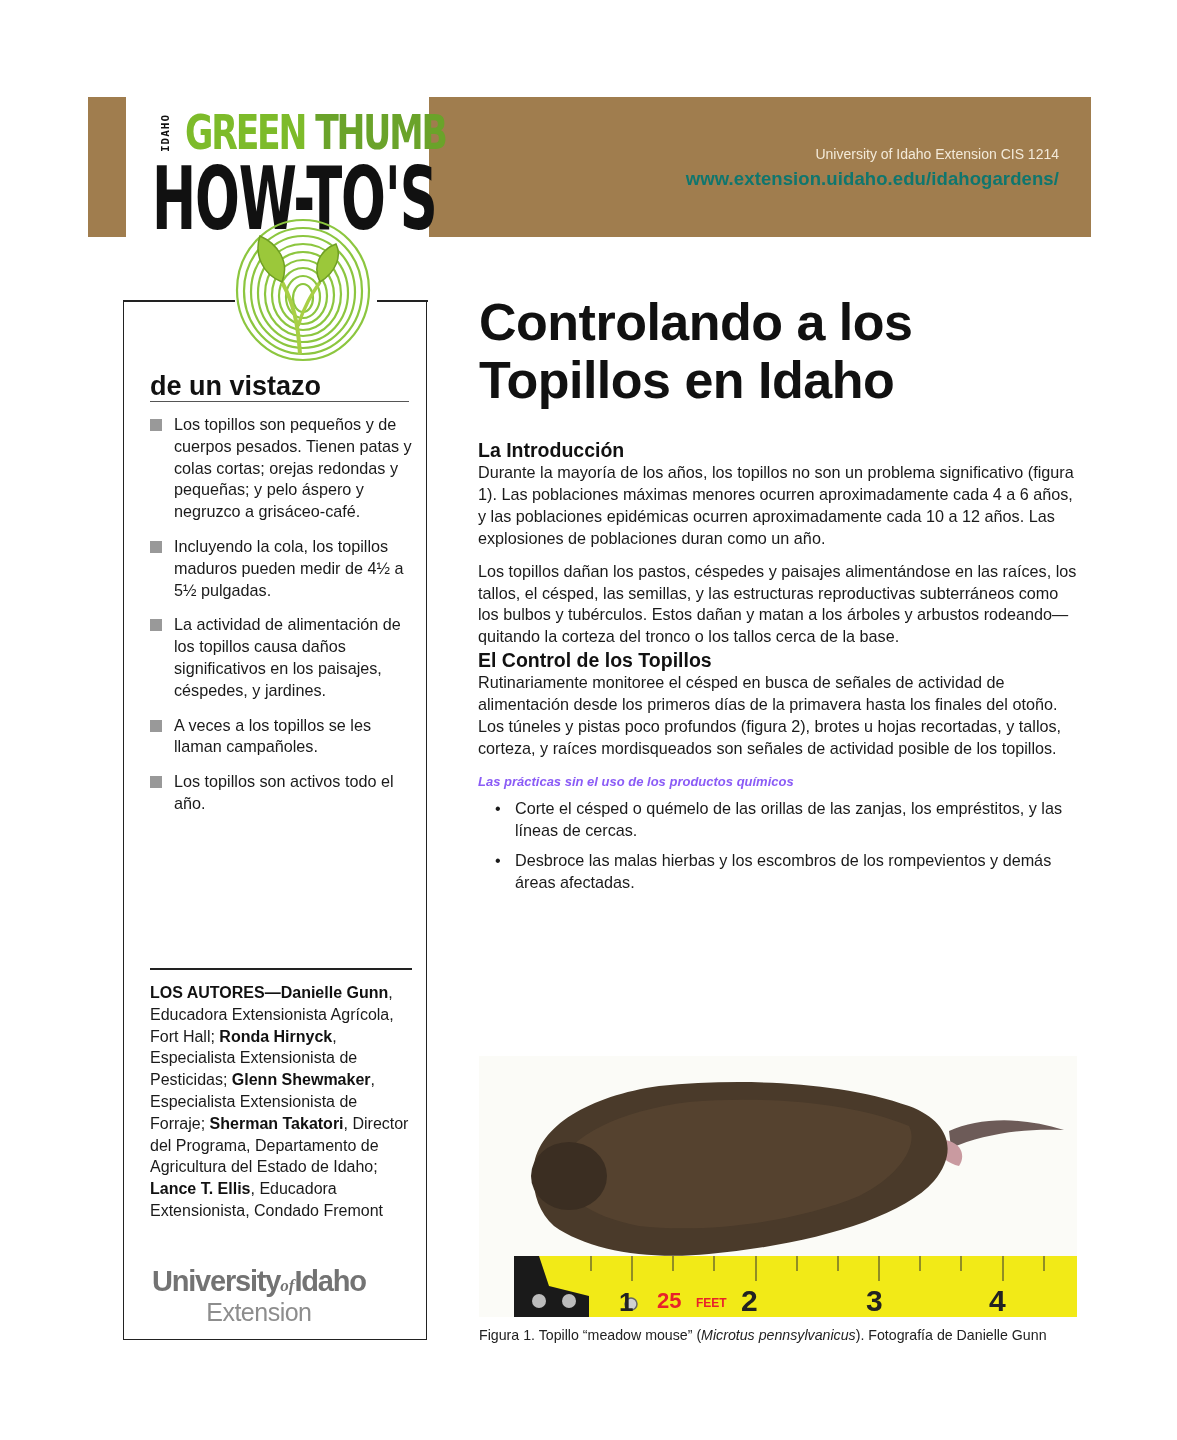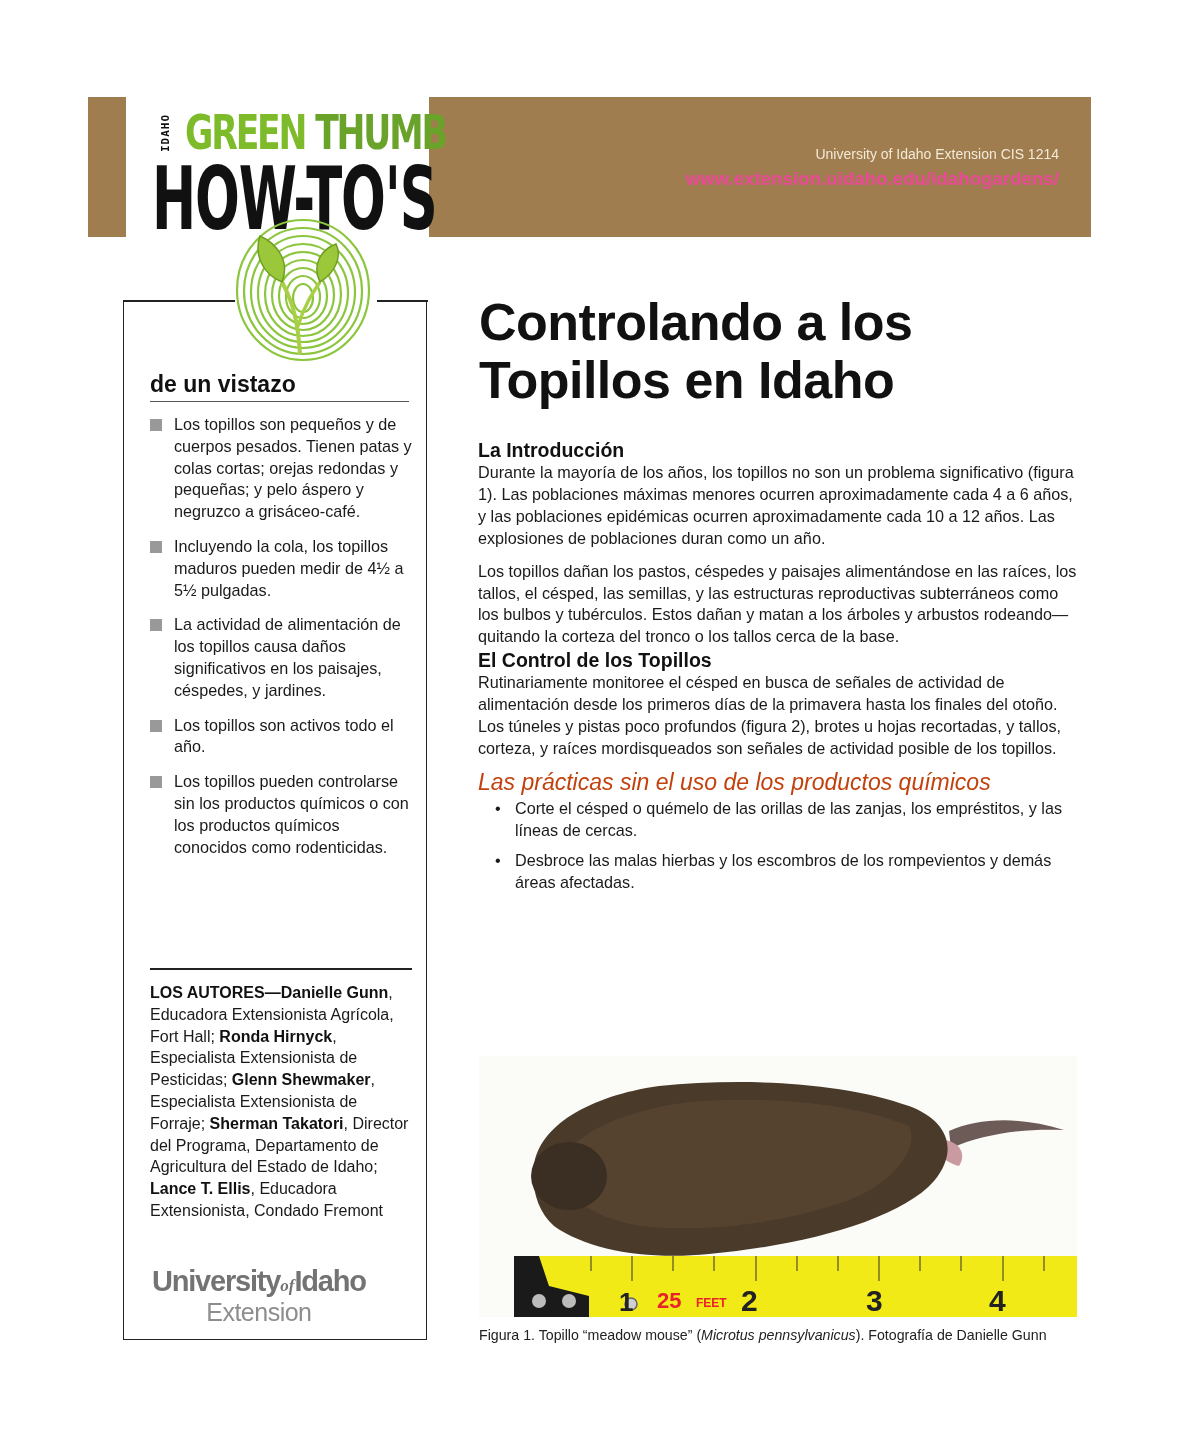--- a/index.html
+++ b/index.html
@@ -4,53 +4,53 @@
 <style>
   html, body { margin:0; padding:0; background:#ffffff; }
   body { width:1177px; height:1440px; position:relative; overflow:hidden;
          font-family:"Liberation Sans", sans-serif; color:#1a1a1a; }
   .abs { position:absolute; }
 
   
   .band-left { left:88px; top:97px; width:38px; height:140px; background:#a07d4e; }
   .band-right { left:429px; top:97px; width:662px; height:140px; background:#a07d4e; }
   .pub-line { right:118px; top:146px; color:#f3ead9; font-size:14px; text-align:right;margin-left:48px; }
-  .url-line { right:118px; top:168px; color:#ec4899; font-size:18.5px; font-weight:bold; text-align:left; letter-spacing:0.1px; }
+  .url-line { right:118px; top:168px; color:#0f766e; font-size:18.5px; font-weight:bold; text-align:left; letter-spacing:0.1px; }
   .logo-idaho { left:151px; top:108px; width:30px; height:50px; font-family:"DejaVu Sans Mono", monospace; font-size:11px; font-weight:bold;
                 writing-mode:vertical-rl; transform:rotate(180deg); color:#111; letter-spacing:1px; line-height:30px; text-align:center; }
   .logo-green { left:185px; top:104px; font-family:"DejaVu Sans", sans-serif; font-size:48px; font-weight:bold; letter-spacing:-3px;
                 color:#7dbb2a; transform:scaleX(0.72); transform-origin:left top; white-space:nowrap; line-height:56px; }
   .logo-green .thumb { color:#6aa32a; }
   .logo-howtos { left:152px; top:153px; font-family:"DejaVu Sans", sans-serif; font-size:88px; font-weight:bold; letter-spacing:-2px;
                  color:#111; transform:scaleX(0.6); transform-origin:left top; white-space:nowrap; line-height:92px; }
   .fingerprint { left:232px; top:214px; width:142px; height:148px; }
 
   
   .sidebar-box { left:123px; top:300px; width:304px; height:1040px; border:1.5px solid #222; border-top:none; box-sizing:border-box; }
   .sb-top-l { left:123px; top:300px; width:112px; height:1.5px; background:#222; }
   .sb-top-r { left:377px; top:300px; width:51px; height:1.5px; background:#222; }
-  .glance-title { left:150px; top:371px; font-size:23px; font-weight:bold; color:#111; }
+  .glance-title { left:150px; top:371px; font-size:27px; font-weight:bold; color:#111; }
   .glance-rule { left:150px; top:401px; width:259px; height:1px; background:#555; }
   .glance-list { left:150px; top:414px; width:265px; margin:0; padding:0; list-style:none; }
   .glance-list li { position:relative; padding-left:24px; font-size:16.2px; line-height:21.8px; margin-bottom:13px; color:#1a1a1a; }
   .glance-list li .sq { position:absolute; left:0; top:5px; width:12px; height:12px; background:#999; }
   .glance-rule2 { left:150px; top:968px; width:262px; height:1.5px; background:#222; }
   .authors { left:150px; top:982px; width:265px; font-size:16px; line-height:21.8px; color:#1a1a1a; }
   .authors b { font-weight:bold; color:#111; }
   .ui-logo { left:152px; top:1266px; }
   .ui-logo .l1 { font-size:29px; font-weight:bold; color:#737373; letter-spacing:-1.2px; line-height:30px; white-space:nowrap; }
   .ui-logo .l1 .of { font-family:"Liberation Serif", serif; font-style:italic; font-size:17px; letter-spacing:0; }
   .ui-logo .l2 { font-size:25px; color:#8d8d8d; line-height:22px; letter-spacing:-0.5px;text-align:center; }
 
   
   .title { left:479px; top:293px; font-size:52px; font-weight:bold; line-height:58px; color:#111; letter-spacing:-0.5px; }
   .main { left:478px; top:438px; width:600px; }
   .h2 { font-size:19.5px; font-weight:bold; color:#111; line-height:24px; margin:0; }
   .p { font-size:16.2px; line-height:21.9px; margin:0 0 11px 0; color:#1a1a1a; }
-  .h3 { font-size:23px; font-weight:normal; font-style:italic; color:#c2410c; margin:0 0 4px 0; line-height:24px; }
+  .h3 { font-size:13px; font-weight:bold; font-style:italic; color:#8b5cf6; margin:0 0 4px 0; line-height:24px; }
   .bul { list-style:none; margin:0; padding:0; }
   .bul li { position:relative; padding-left:37px; font-size:16.2px; line-height:21.9px; margin-bottom:8px; }
   .bul li .dot { position:absolute; left:17px; top:0; }
 
   
   .figure { left:479px; top:1056px; width:598px; height:261px; background:#fbfbf8; overflow:hidden; }
   .caption { left:479px; top:1327px; font-size:14.2px; color:#222; white-space:nowrap; }
 </style>
 </head>
 <body>
@@ -83,22 +83,22 @@
 
 <div class="abs sidebar-box"></div>
 <div class="abs sb-top-l"></div>
 <div class="abs sb-top-r"></div>
 <div class="abs glance-title">de un vistazo</div>
 <div class="abs glance-rule"></div>
 <ul class="abs glance-list">
   <li><span class="sq"></span><span>Los topillos son pequeños y de cuerpos pesados. Tienen patas y colas cortas; orejas redondas y pequeñas; y pelo áspero y negruzco a grisáceo-café.</span></li>
   <li><span class="sq"></span><span>Incluyendo la cola, los topillos maduros pueden medir de 4½ a 5½ pulgadas.</span></li>
   <li><span class="sq"></span><span>La actividad de alimentación de los topillos causa daños significativos en los paisajes, céspedes, y jardines.</span></li>
+  <li><span class="sq"></span><span>A veces a los topillos se les llaman campañoles.</span></li>
   <li><span class="sq"></span><span>Los topillos son activos todo el año.</span></li>
-  <li><span class="sq"></span><span>Los topillos pueden controlarse sin los productos químicos o con los productos químicos conocidos como rodenticidas.</span></li>
 </ul>
 <div class="abs glance-rule2"></div>
 <div class="abs authors"><b>LOS AUTORES—</b><b>Danielle Gunn</b><span>, Educadora Extensionista Agrícola, Fort Hall; </span><b>Ronda Hirnyck</b><span>, Especialista Extensionista de Pesticidas; </span><b>Glenn Shewmaker</b><span>, Especialista Extensionista de Forraje; </span><b>Sherman Takatori</b><span>, Director del Programa, Departamento de Agricultura del Estado de Idaho; </span><b>Lance T. Ellis</b><span>, Educadora Extensionista, Condado Fremont</span></div>
 <div class="abs ui-logo">
   <div class="l1"><span>University</span><span class="of">of</span><span>Idaho</span></div>
   <div class="l2">Extension</div>
 </div>
 
 <div class="abs title">
     <div>Controlando a los</div>

